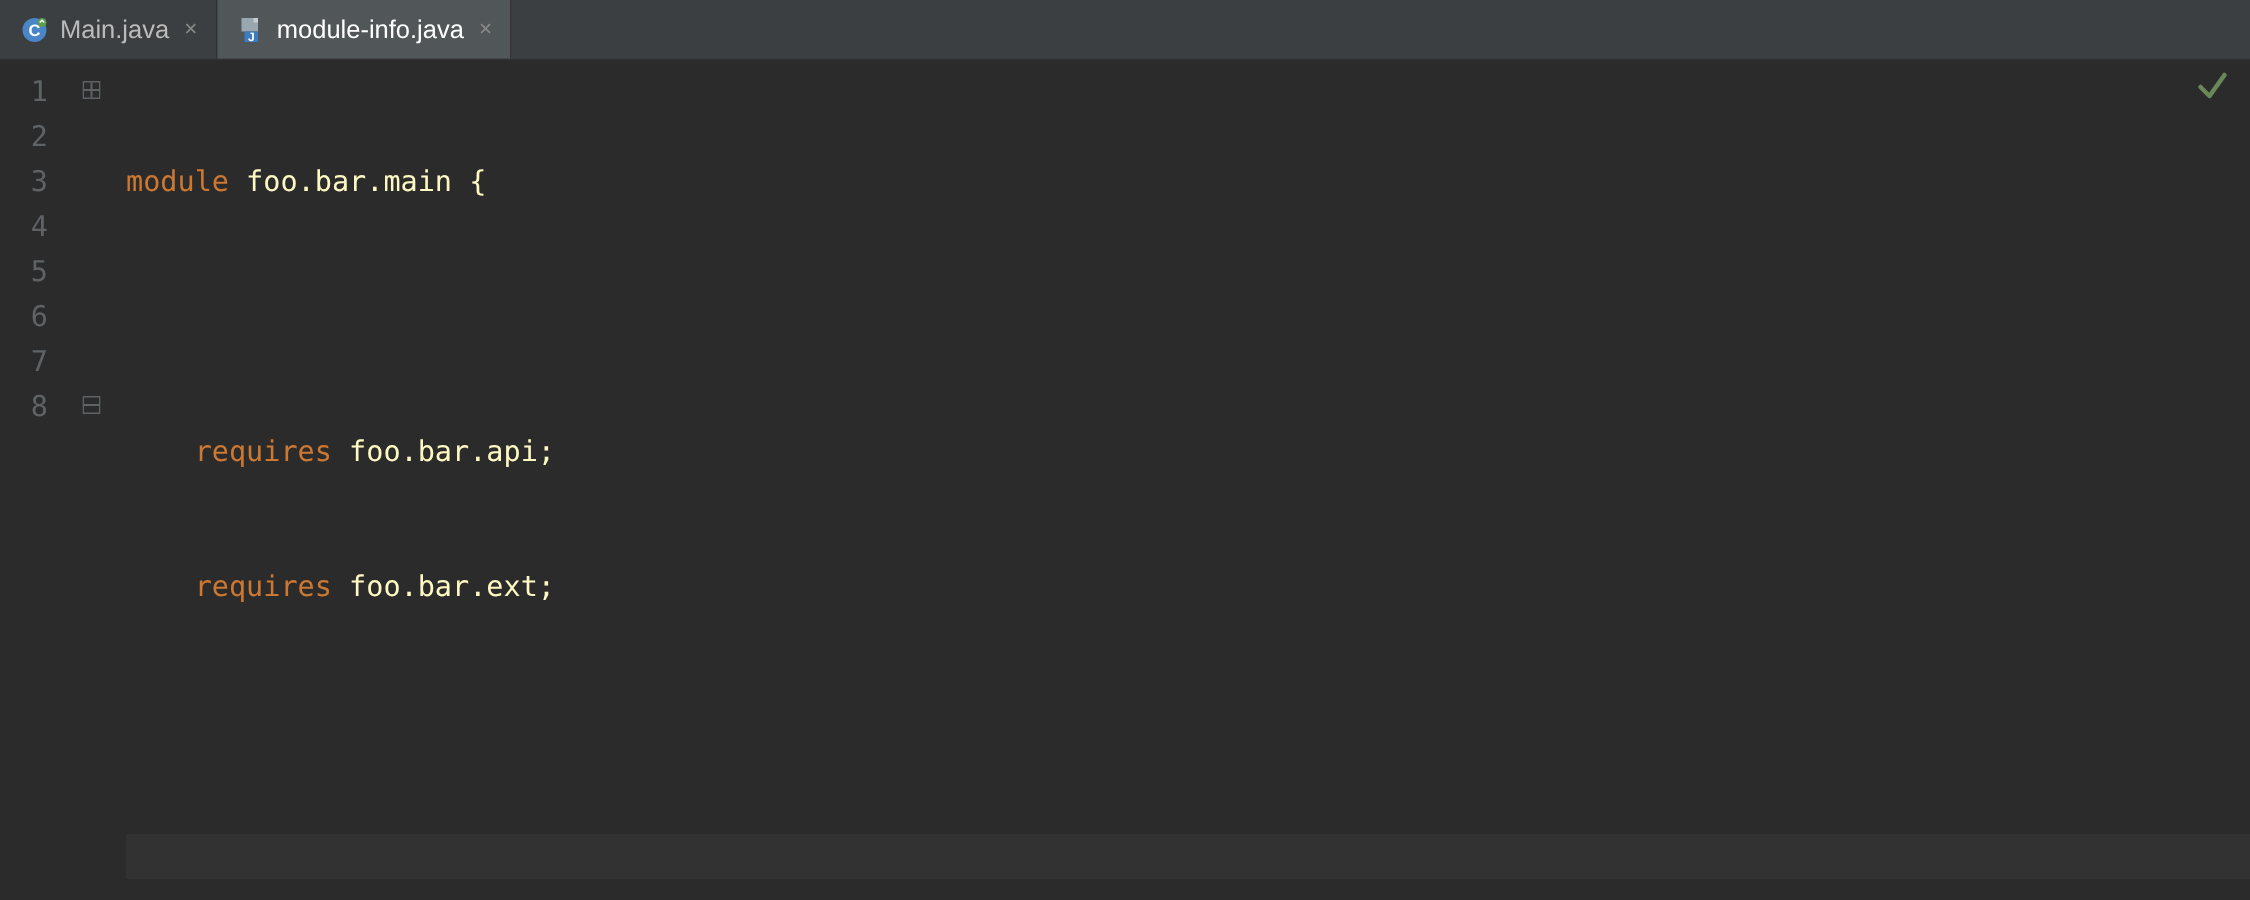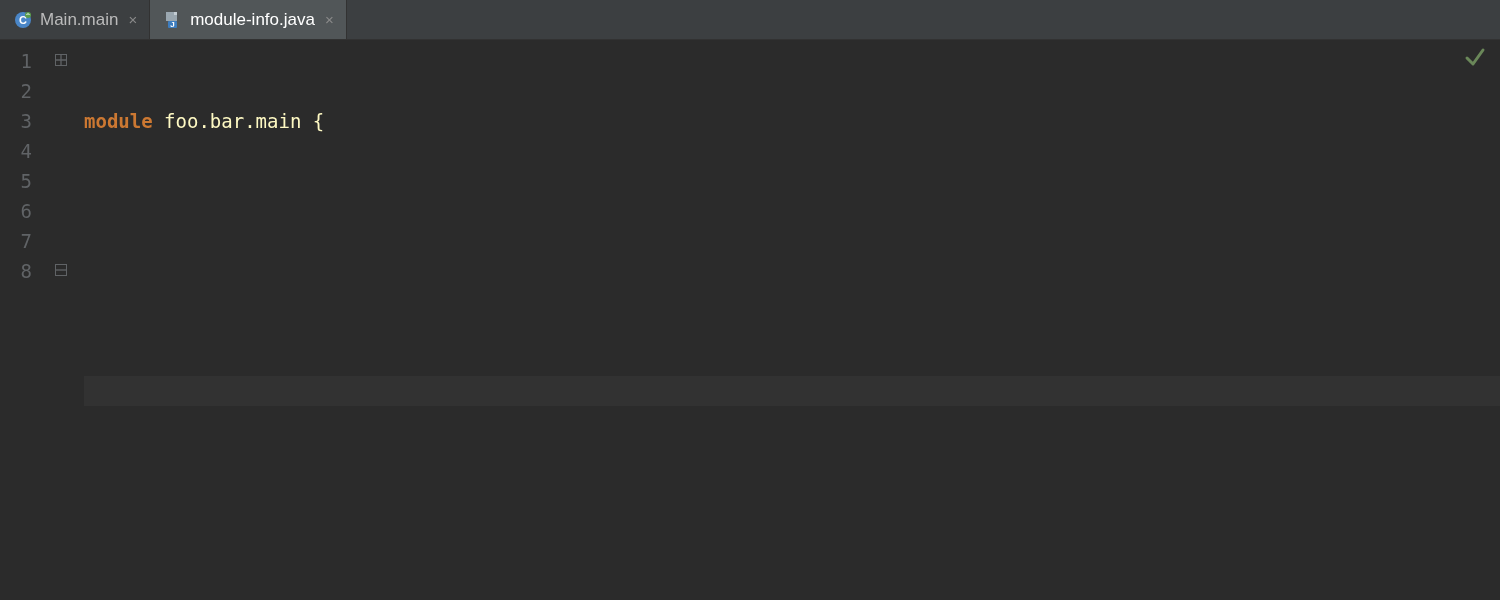--- a/index.html
+++ b/index.html
@@ -79,21 +79,21 @@
     flex: 1;
     padding-top: 6px;
     line-height: 30px;
     white-space: pre;
     position: relative;
   }
   .code-line { height: 30px; }
   .hl-line { background: #323232; }
 
   
-  .kw  { color: #cc7832; font-weight: bold; } 
+  .kw  { color: #cc7832; } 
   .txt { color: #fef9c3; }
 
   
   .check {
     position: absolute;
     top: 46px;
     right: 14px;
     color: #6a8759;
   }
 </style>
@@ -103,21 +103,21 @@
 <div class="tab-bar">
   <div class="tab">
     <span class="icon">
       <svg width="18" height="18" viewBox="0 0 18 18">
         <circle cx="9" cy="9" r="8" fill="#4a86c7"></circle>
         <text x="9" y="13" text-anchor="middle" font-size="11" font-family="sans-serif" fill="#fff" font-weight="bold">C</text>
         <circle cx="14" cy="4" r="3" fill="#5b9e4d"></circle>
         <path d="M12.5 4 L14 2.5 L15.5 4" stroke="#fff" stroke-width="1" fill="none"></path>
       </svg>
     </span>
-    <span>Main.main</span>
+    <span>Main.java</span>
     <span class="close">×</span>
   </div>
   <div class="tab active">
     <span class="icon">
       <svg width="18" height="18" viewBox="0 0 18 18">
         <rect x="2" y="1" width="11" height="9" fill="#9aa7b0"></rect>
         <rect x="10" y="1" width="3" height="3" fill="#c4cdd4"></rect>
         <rect x="4" y="10" width="9" height="7" rx="1" fill="#3d7dbf"></rect>
         <text x="8.5" y="16" text-anchor="middle" font-size="8" font-family="sans-serif" fill="#fff" font-weight="bold">J</text>
       </svg>
@@ -150,20 +150,22 @@
       <svg width="12" height="12" viewBox="0 0 12 12">
           <path d="M1 6 L11 6" stroke="#606366" stroke-width="1.3"></path>
           <rect x="0.5" y="0.5" width="11" height="11" fill="none" stroke="#606366" stroke-width="1"></rect>
         </svg>
     </span>
   </div>
 
   <div class="code">
     <div class="code-line"><span class="kw">module</span><span class="txt"> foo.bar.main {</span></div>
     <div class="code-line"></div>
+    <div class="code-line"><span>    </span><span class="kw">requires</span><span class="txt"> foo.bar.api;</span></div>
+    <div class="code-line"><span>    </span><span class="kw">requires</span><span class="txt"> foo.bar.ext;</span></div>
     <div class="code-line"></div>
     <div class="code-line hl-line"></div>
     
     
   </div>
 </div>
 
 <div class="check">
   <svg width="22" height="22" viewBox="0 0 22 22">
     <path d="M3 12 L9 18 L19 4" stroke="#6a8759" stroke-width="3" fill="none" stroke-linecap="round" stroke-linejoin="round"></path>

